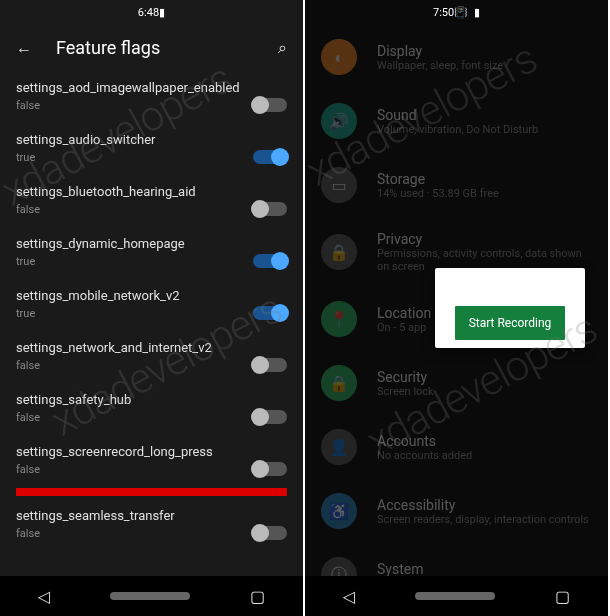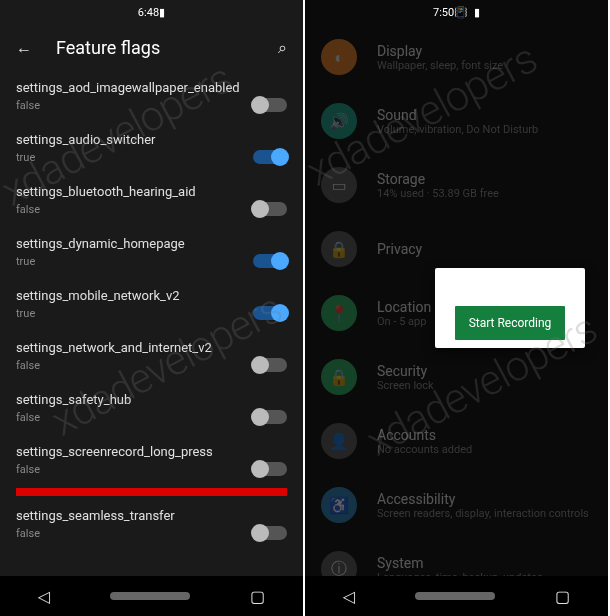--- a/index.html
+++ b/index.html
@@ -150,20 +150,21 @@
         <div class="circ c-gy">▭</div>
         <div class="setting-text">
           <div class="st-title">Storage</div>
           <div class="st-sub">14% used · 53.89 GB free</div>
         </div>
       </div>
       <div class="setting">
         <div class="circ c-gy">🔒</div>
         <div class="setting-text">
           <div class="st-title">Privacy</div>
+          <div class="st-sub">Permissions, activity controls, data shown on screen</div>
         </div>
       </div>
       <div class="setting">
         <div class="circ c-gr">📍</div>
         <div class="setting-text">
           <div class="st-title">Location</div>
           <div class="st-sub">On - 5 app</div>
         </div>
       </div>
       <div class="setting">

